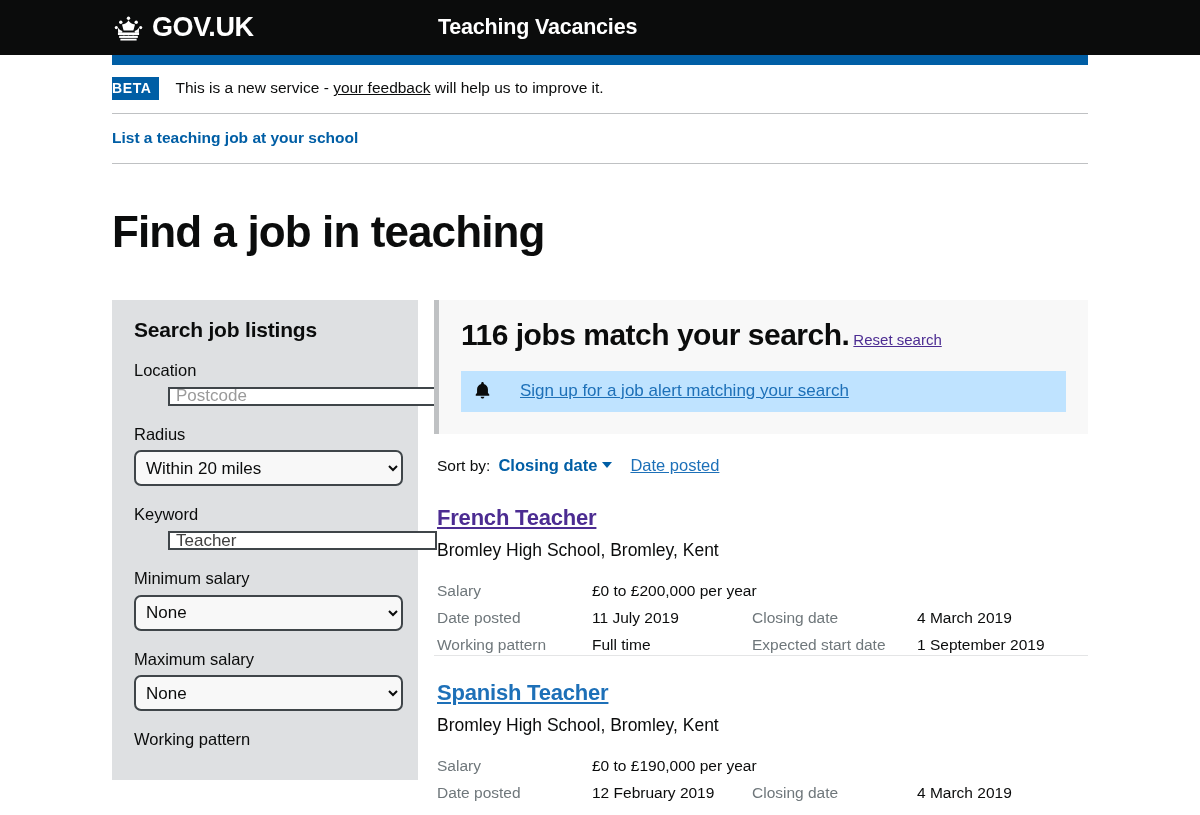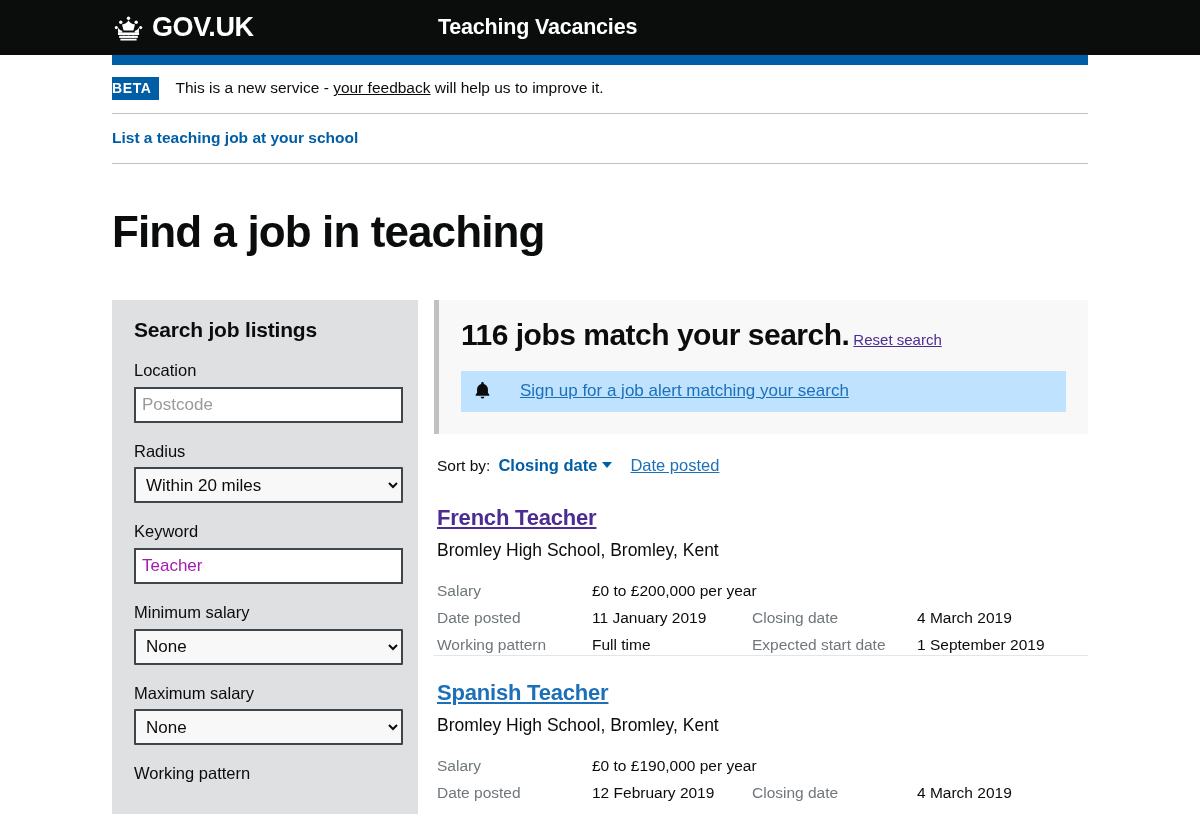--- a/index.html
+++ b/index.html
@@ -127,43 +127,44 @@
   .field-label {
     display: block;
     font-size: 16.5px;
     color: #0b0c0c;
     margin-bottom: 6px;
     line-height: 1.25;
   }
   .text-input {
     display: block;
     width: 100%;
-    height: 36px;
+    height: 19px;
     border: 2px solid #3f4549;
     background: #ffffff;
     font-family: "Liberation Sans", sans-serif;
     font-size: 17px;
-    color: #a21caf;
+    color: #404040;
     padding: 0 6px;
     margin-bottom: 18px;
     border-radius: 0;
+    margin-left: 34px;
   }
   .text-input::placeholder { color: #9a9a9a; opacity: 1; }
   .select-input {
     display: block;
     width: 100%;
     height: 36px;
     border: 2px solid #3f4549;
     background: #f8f8f8;
     font-family: "Liberation Sans", sans-serif;
     font-size: 17px;
     color: #0b0c0c;
     padding: 0 6px;
     margin-bottom: 18px;
-    border-radius: 1px;
+    border-radius: 7px;
   }
 
   
   .results {
     flex: 1 1 auto;
     margin-left: 16px;
     min-width: 0;
   }
   .results-panel {
     background: #f8f8f8;
@@ -373,21 +374,21 @@
       </div>
 
       <div class="job">
         <a class="job-title visited" href="#">French Teacher</a>
         <p class="job-school">Bromley High School, Bromley, Kent</p>
         <div class="job-details">
           <span class="dt">Salary</span>
           <span class="dd span3">£0 to £200,000 per year</span>
 
           <span class="dt">Date posted</span>
-          <span class="dd">11 January 2019</span>
+          <span class="dd">11 July 2019</span>
           <span class="dt">Closing date</span>
           <span class="dd">4 March 2019</span>
 
           <span class="dt">Working pattern</span>
           <span class="dd">Full time</span>
           <span class="dt">Expected start date</span>
           <span class="dd">1 September 2019</span>
         </div>
       </div>
 

